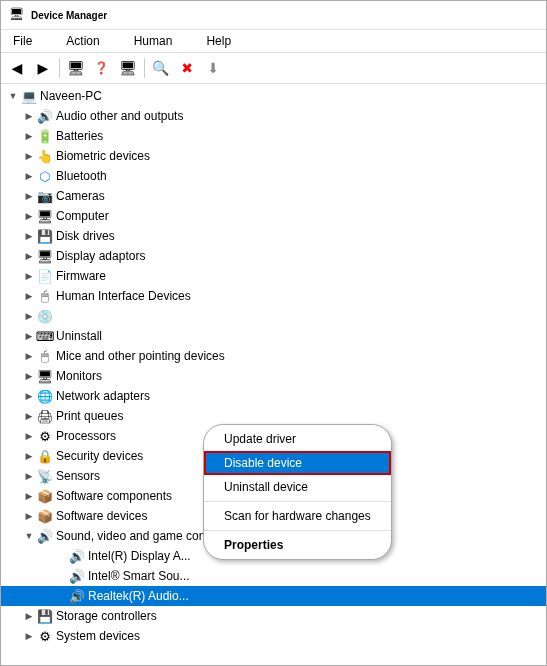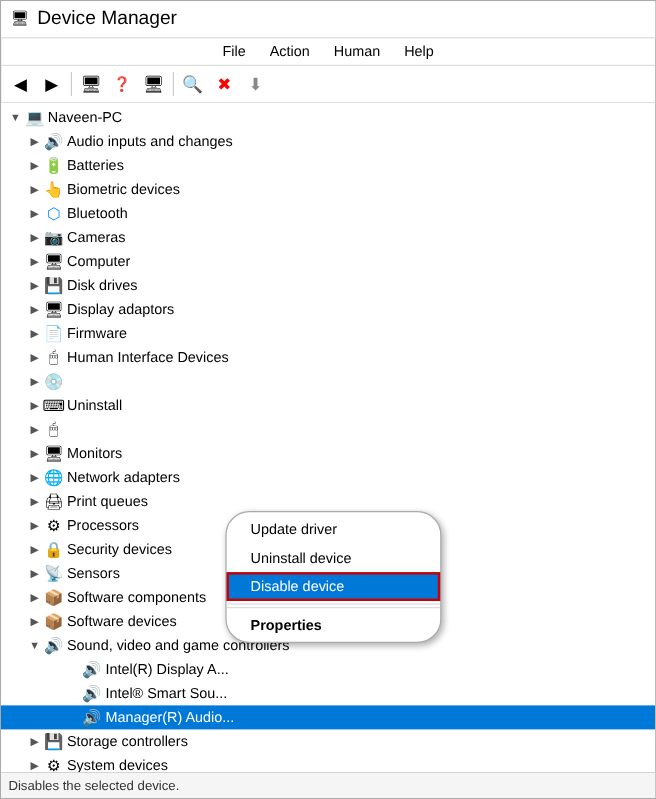--- a/index.html
+++ b/index.html
@@ -26,29 +26,28 @@
       align-items: center;
       padding: 6px 8px;
       border-bottom: 1px solid #ddd;
       gap: 6px;
     }
     .title-bar-icon {
       width: 16px;
       height: 16px;
     }
     .title-bar-text {
-      font-size: 16px;
-      font-weight: normal;
+      font-size: 10px;
+      font-weight: bold;
     }
     .menu-bar {
       display: flex;
       padding: 2px 4px;
       border-bottom: 1px solid #ddd;
-      gap: 4px;
-      justify-content: center;
+      gap: 18px;
     }
     .menu-item {
       padding: 2px 8px;
       cursor: pointer;
       font-size: 12px;
     }
     .toolbar {
       display: flex;
       align-items: center;
       padding: 3px 4px;
@@ -204,21 +203,21 @@
 
       <div class="tree-item indent-1">
         <span class="expand-btn">▼</span>
         <span class="tree-icon">💻</span>
         <span class="tree-label">Naveen-PC</span>
       </div>
 
       <div class="tree-item indent-2">
         <span class="expand-btn">▶</span>
         <span class="tree-icon">🔊</span>
-        <span class="tree-label">Audio inputs and changes</span>
+        <span class="tree-label">Audio other and outputs</span>
       </div>
 
       <div class="tree-item indent-2">
         <span class="expand-btn">▶</span>
         <span class="tree-icon">🔋</span>
         <span class="tree-label">Batteries</span>
       </div>
 
       <div class="tree-item indent-2">
         <span class="expand-btn">▶</span>
@@ -275,20 +274,21 @@
 
       <div class="tree-item indent-2">
         <span class="expand-btn">▶</span>
         <span class="tree-icon">⌨</span>
         <span class="tree-label">Uninstall</span>
       </div>
 
       <div class="tree-item indent-2">
         <span class="expand-btn">▶</span>
         <span class="tree-icon">🖱</span>
+        <span class="tree-label">Mice and other pointing devices</span>
       </div>
 
       <div class="tree-item indent-2">
         <span class="expand-btn">▶</span>
         <span class="tree-icon">🖥</span>
         <span class="tree-label">Monitors</span>
       </div>
 
       <div class="tree-item indent-2">
         <span class="expand-btn">▶</span>
@@ -346,44 +346,42 @@
 
       <div class="tree-item" style="padding-left:52px;">
         <span class="expand-placeholder"></span>
         <span class="tree-icon">🔊</span>
         <span class="tree-label">Intel® Smart Sou...</span>
       </div>
 
       <div class="tree-item selected" style="padding-left:52px;">
         <span class="expand-placeholder"></span>
         <span class="tree-icon">🔊</span>
-        <span class="tree-label">Manager(R) Audio...</span>
+        <span class="tree-label">Realtek(R) Audio...</span>
       </div>
 
       <div class="tree-item indent-2">
         <span class="expand-btn">▶</span>
         <span class="tree-icon">💾</span>
         <span class="tree-label">Storage controllers</span>
       </div>
 
       <div class="tree-item indent-2">
         <span class="expand-btn">▶</span>
         <span class="tree-icon">⚙</span>
         <span class="tree-label">System devices</span>
       </div>
 
     </div>
 
-    <div class="context-menu" style="left: 187px; top: 340px; border-radius: 20px;">
+    <div class="context-menu" style="left: 202px; top: 340px; border-radius: 20px;">
       <div class="ctx-item">Update driver</div>
+      <div class="ctx-item highlighted">Disable device</div>
       <div class="ctx-item">Uninstall device</div>
-      <div class="ctx-item highlighted">Disable device</div>
       <div class="ctx-separator"></div>
+      <div class="ctx-item">Scan for hardware changes</div>
       <div class="ctx-separator"></div>
       <div class="ctx-item bold">Properties</div>
     </div>
 
   </div>
 
-  <div class="status-bar">
-    <span>Disables the selected device.</span>
-  </div>
 </div>
 
 </body></html>

